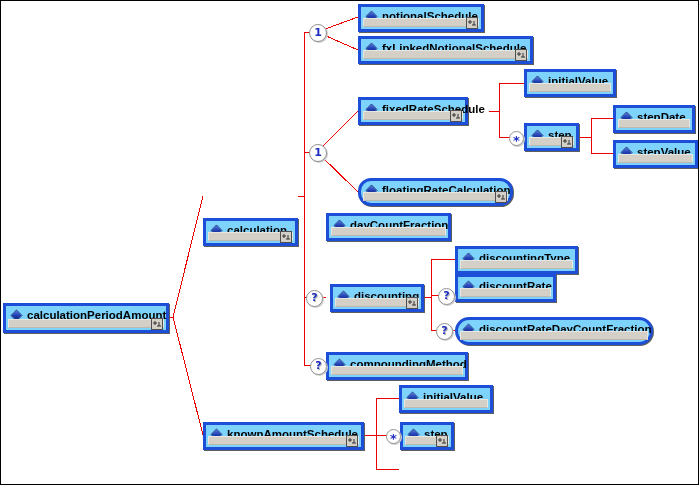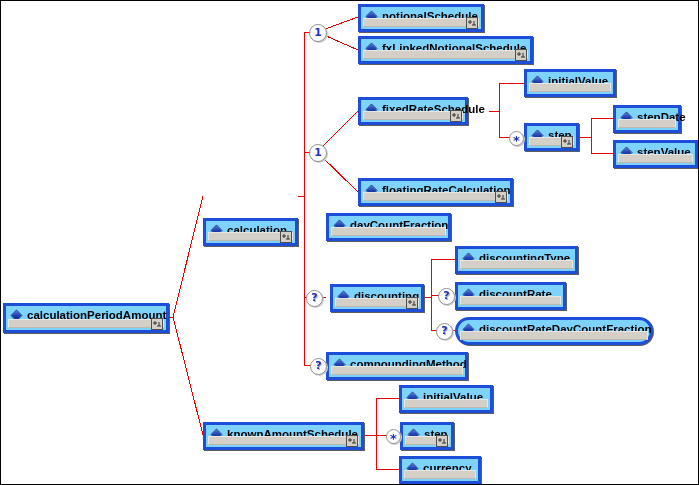--- a/index.html
+++ b/index.html
@@ -192,37 +192,37 @@
         <span class="lbl">step</span>
       </span>
     <span class="band"></span>
     <span class="expand">
         <svg width="8" height="8" viewBox="0 0 8 8">
           <path d="M0 3h4M2 1v4M4 6h4M6 6v-4" stroke="#333" stroke-width="1" fill="none"></path>
         </svg>
       </span>
   </div>
 
-  <div class="node" style="left:612px;top:104px;width:68px;">
+  <div class="node" style="left:612px;top:104px;width:82px;">
     <span class="row">
         <span class="diamond"></span>
         <span class="lbl">stepDate</span>
       </span>
     <span class="band"></span>
   </div>
 
   <div class="node" style="left:612px;top:139px;width:85px;">
     <span class="row">
         <span class="diamond"></span>
         <span class="lbl">stepValue</span>
       </span>
     <span class="band"></span>
   </div>
 
-  <div class="node" style="left:357px;top:177px;width:155px;">
+  <div class="node" style="left:357px;top:177px;width:155px;border-radius:13px;">
     <span class="row">
         <span class="diamond"></span>
         <span class="lbl">floatingRateCalculation</span>
       </span>
     <span class="band"></span>
     <span class="expand">
         <svg width="8" height="8" viewBox="0 0 8 8">
           <path d="M0 3h4M2 1v4M4 6h4M6 6v-4" stroke="#333" stroke-width="1" fill="none"></path>
         </svg>
       </span>
@@ -250,21 +250,21 @@
   </div>
 
   <div class="node" style="left:454px;top:245px;width:123px;padding-left:20px;">
     <span class="row">
         <span class="diamond"></span>
         <span class="lbl">discountingType</span>
       </span>
     <span class="band"></span>
   </div>
 
-  <div class="node" style="left:454px;top:281px;width:111px;">
+  <div class="node" style="left:454px;top:273px;width:101px;">
     <span class="row">
         <span class="diamond"></span>
         <span class="lbl">discountRate</span>
       </span>
     <span class="band"></span>
   </div>
 
   <div class="node" style="left:454px;top:316px;width:198px;border-radius:14px;">
     <span class="row">
         <span class="diamond"></span>
@@ -308,21 +308,14 @@
         <span class="lbl">step</span>
       </span>
     <span class="band"></span>
     <span class="expand">
         <svg width="8" height="8" viewBox="0 0 8 8">
           <path d="M0 3h4M2 1v4M4 6h4M6 6v-4" stroke="#333" stroke-width="1" fill="none"></path>
         </svg>
       </span>
   </div>
 
-  <div class="node" style="left:398px;top:455px;width:82px;">
-    <span class="row">
-        <span class="diamond"></span>
-        <span class="lbl">currency</span>
-      </span>
-    <span class="band"></span>
-  </div>
 
 </div>
 
 </body></html>

